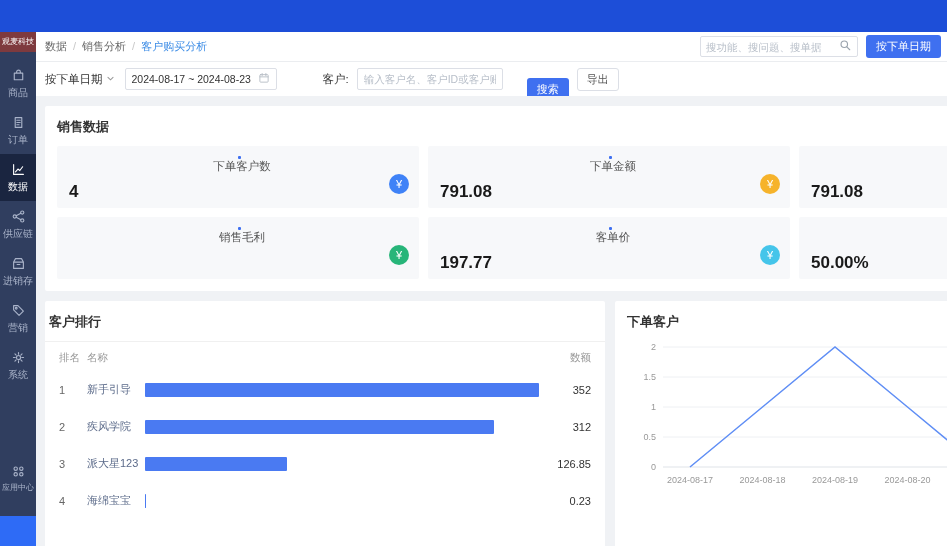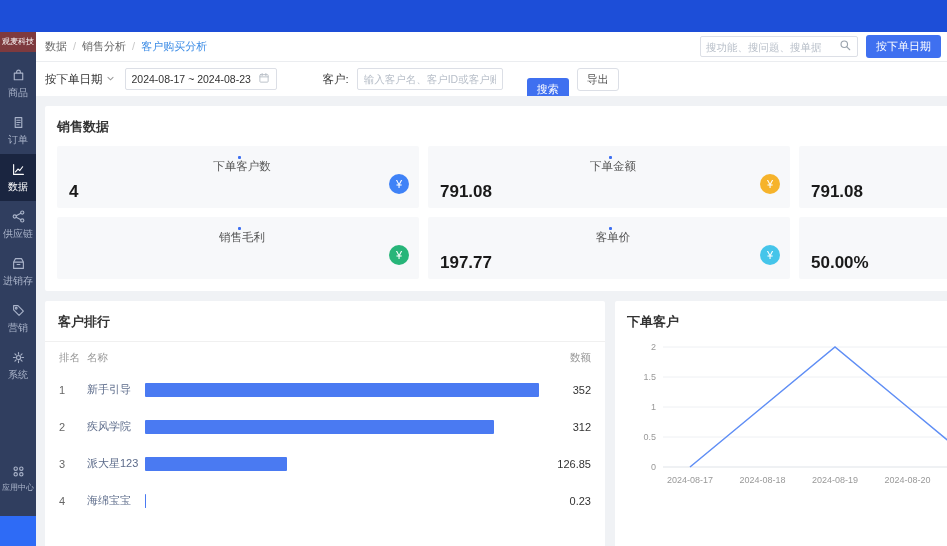--- a/index.html
+++ b/index.html
@@ -91,21 +91,21 @@
   .stat-bar { width: 3px; height: 12px; border-radius: 1px; flex: 0 0 3px; }
   .stat-label { font-size: 11.5px; color: #555; margin-left: 6px; }
   .stat-icon {
     margin-left: auto; width: 20px; height: 20px; border-radius: 50%;
     color: #fff; font-size: 11px; line-height: 20px; text-align: center;
   }
   .stat-value { font-size: 17px; font-weight: bold; color: #1a1a1a; margin-top: 6px; }
 
   .bottom-row { display: flex; gap: 10px; }
   .ranking-card { width: 560px; flex: 0 0 560px; height: 280px; padding-top: 12px; overflow: hidden; }
-  .ranking-card .card-title { padding: 0 13px 10px; border-bottom: 1px solid #f0f0f0; }
+  .ranking-card .card-title { padding: 0 4px 10px; border-bottom: 1px solid #f0f0f0; }
   .rank-header { display: flex; align-items: center; padding: 9px 14px 6px; font-size: 10.5px; color: #999; }
   .col-rank { width: 28px; flex: 0 0 28px; }
   .col-name { width: 58px; flex: 0 0 58px; }
   .col-track { flex: 1; position: relative; height: 14px; }
   .col-value { width: 52px; flex: 0 0 52px; text-align: right; }
   .rank-row { display: flex; align-items: center; height: 37px; padding: 0 14px; font-size: 11px; color: #333; }
   .rank-row .col-rank { color: #666; }
   .rank-row .col-name { color: #5c6b8a; white-space: nowrap; overflow: hidden; }
   .rank-row .hbar { position: absolute; left: 0; top: 0; height: 14px; border-radius: 1px; }
 

